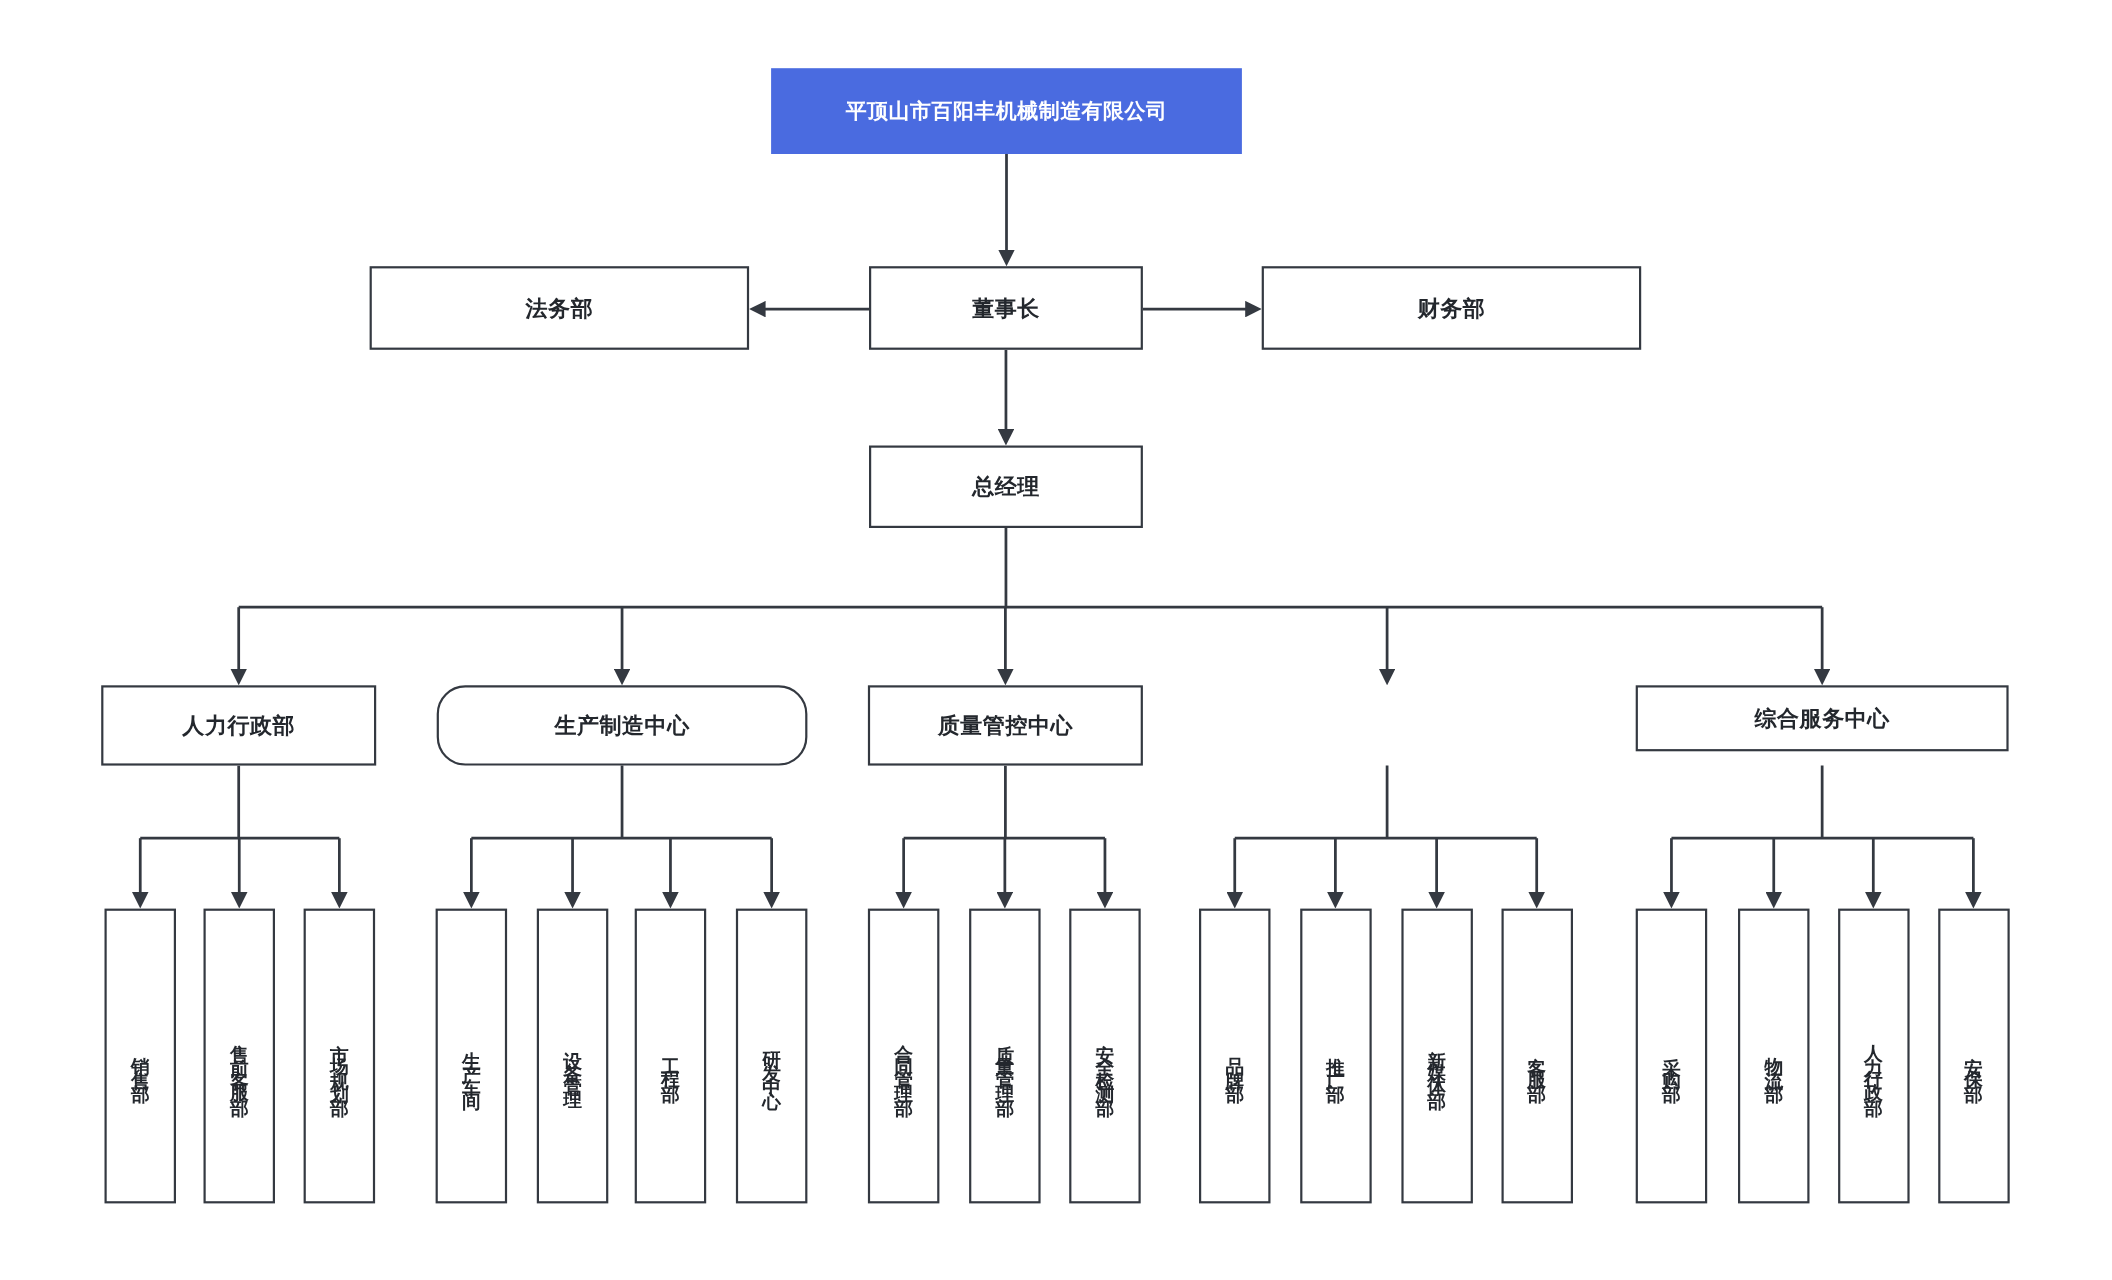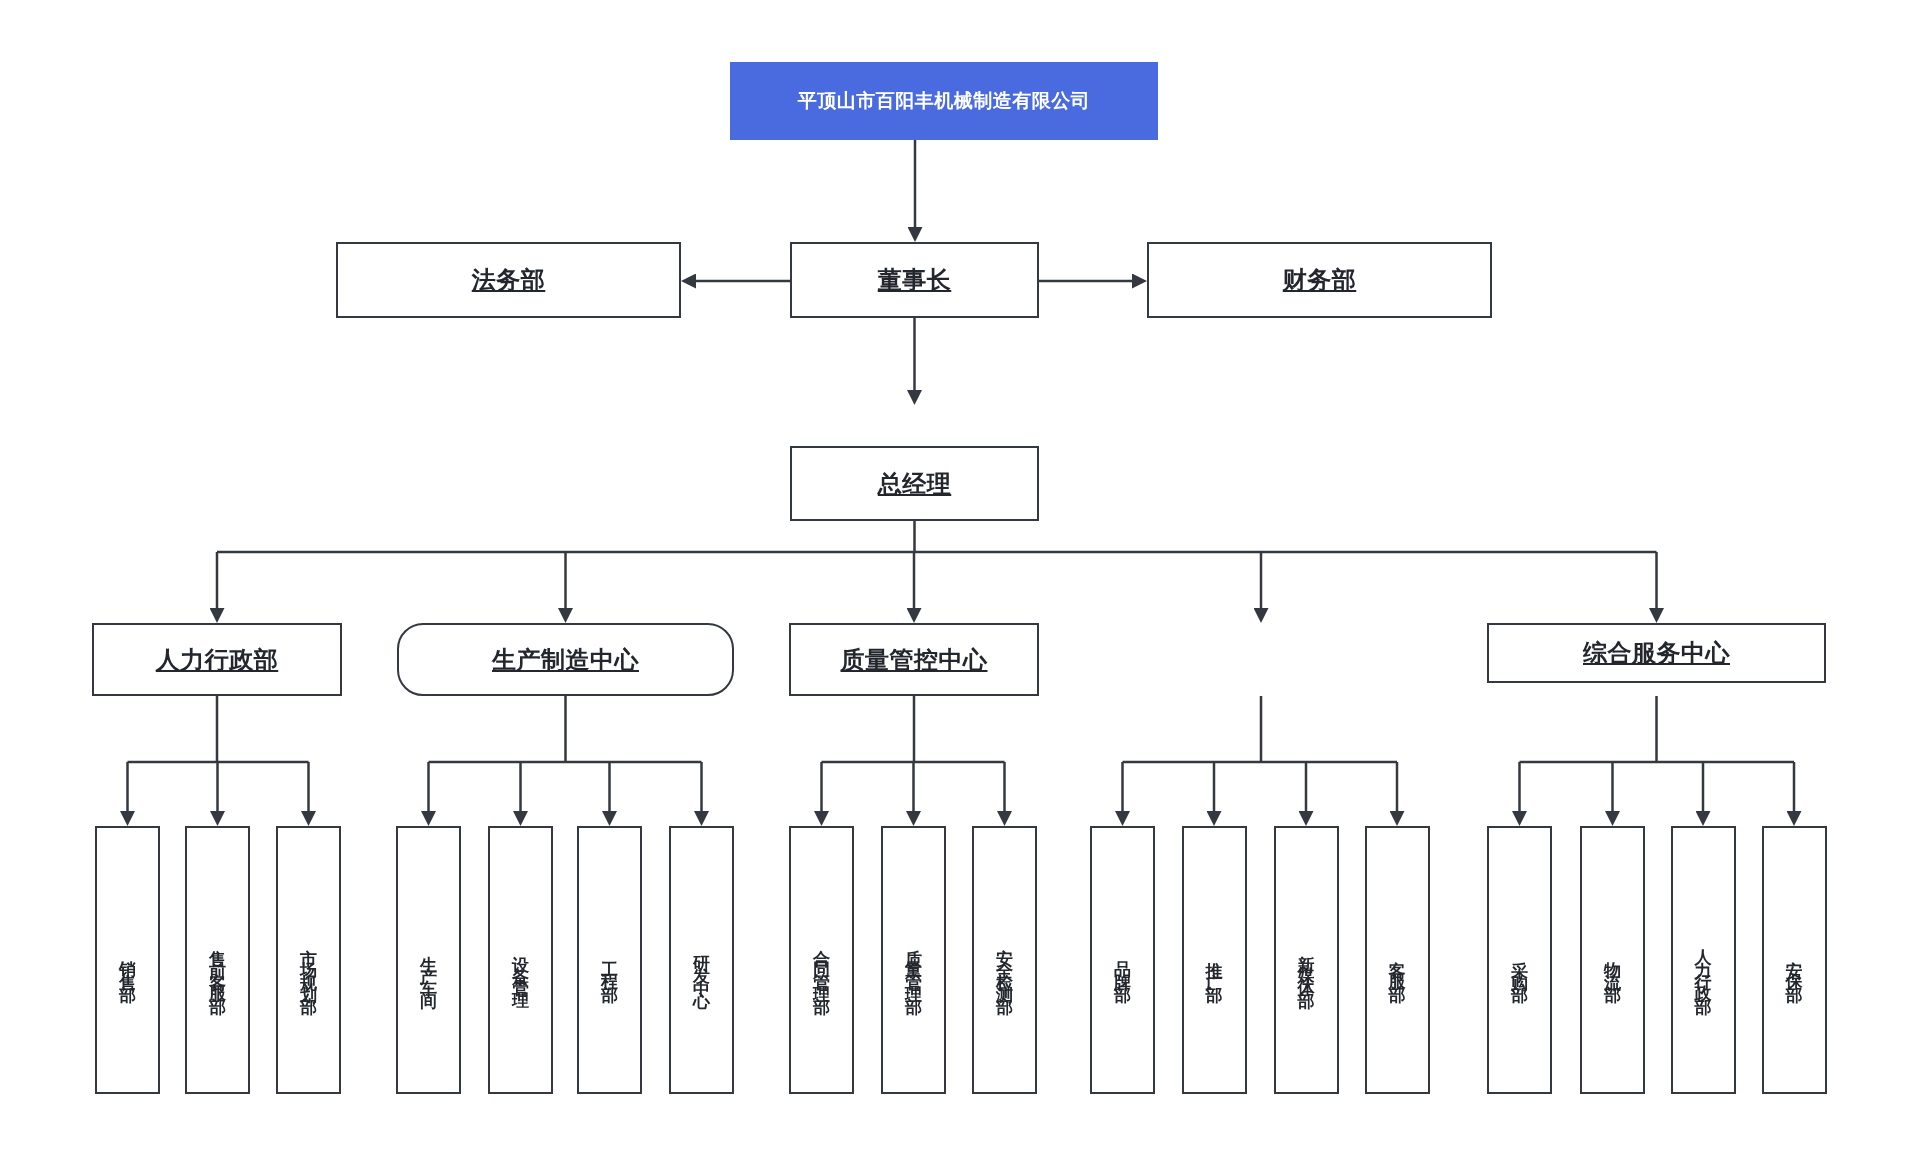--- a/index.html
+++ b/index.html
@@ -21,23 +21,23 @@
   #connectors path{stroke:var(--line-color);stroke-width:2.5;fill:none;stroke-linejoin:round;}
   #connectors .arrowhead{fill:var(--line-color);stroke:none;}
   .node{
     position:absolute;box-sizing:border-box;background:var(--box-bg);
     border:2.5px solid var(--box-border);
     display:flex;align-items:center;justify-content:center;
     color:var(--text-color);font-weight:700;
   }
   .node.root{
     background:var(--company-box-bg);border:none;color:var(--company-box-text);
-    font-size:19px;letter-spacing:0.5px;margin-left:29px;
+    font-size:19px;letter-spacing:0.5px;
   }
-  .node.lvl{font-size:24px;letter-spacing:0.5px;text-decoration:underline;}
+  .node.lvl{font-size:20px;letter-spacing:0.5px;}
   .node.leaf{width:65px;height:268px;top:826px;font-size:17px;}
   .leaf .vlabel{
     writing-mode:vertical-rl;text-orientation:upright;
     letter-spacing:12px;margin-top:12px;line-height:1;
   }
 </style>
 </head>
 <body>
 
 <div id="canvas">
@@ -99,21 +99,21 @@
   <div class="node lvl" style="left:336px;top:242px;width:345px;height:76px;">
     <span>法务部</span>
   </div>
   <div class="node lvl" style="left:790px;top:242px;width:249px;height:76px;justify-content:center;">
     <span>董事长</span>
   </div>
   <div class="node lvl" style="left:1147px;top:242px;width:345px;height:76px;align-items:center;">
     <span>财务部</span>
   </div>
 
-  <div class="node lvl" style="left:790px;top:405px;width:249px;height:75px;margin-top:41px;">
+  <div class="node lvl" style="left:790px;top:405px;width:249px;height:75px;">
     <span>总经理</span>
   </div>
 
   <div class="node lvl" style="left:92px;top:623px;width:250px;height:73px;">
     <span>人力行政部</span>
   </div>
   <div class="node lvl" style="left:397px;top:623px;width:337px;height:73px;border-radius:26px;">
     <span>生产制造中心</span>
   </div>
   <div class="node lvl" style="left:789px;top:623px;width:250px;height:73px;">

